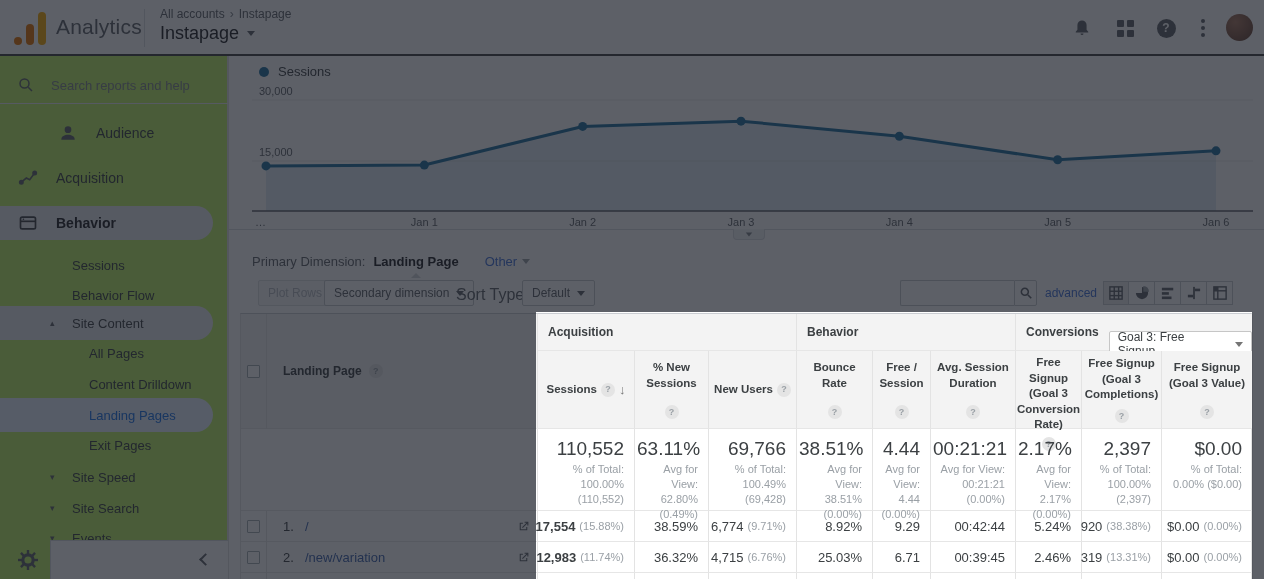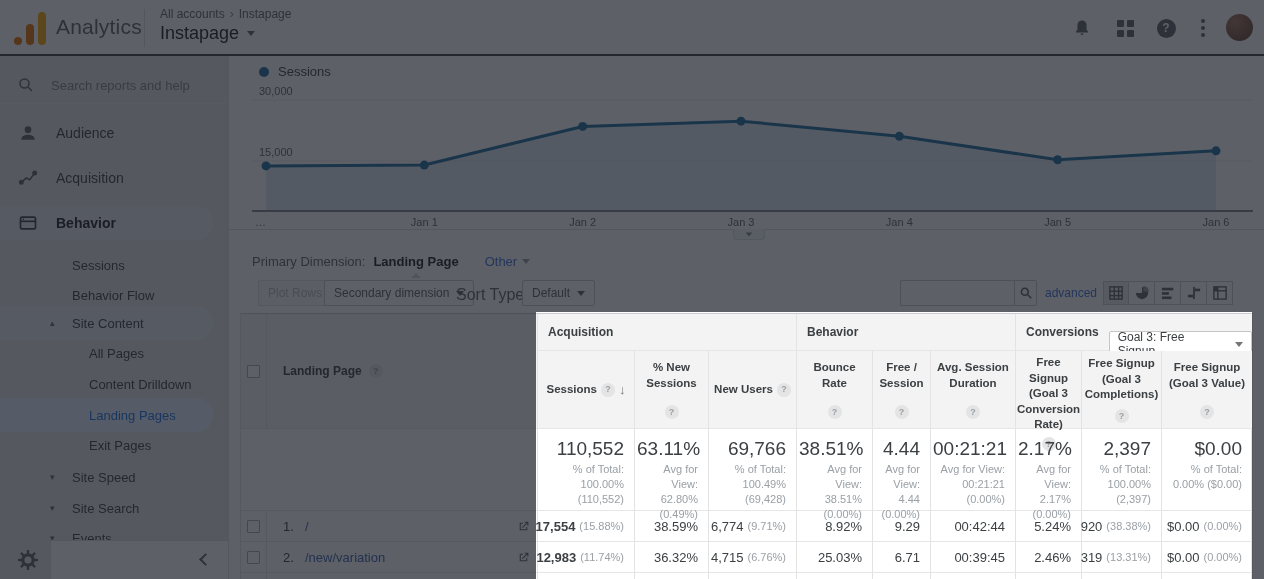--- a/index.html
+++ b/index.html
@@ -20,21 +20,21 @@
   .caret-dn { width:0; height:0; border-left:4px solid transparent; border-right:4px solid transparent; border-top:5px solid #5f6368; display:inline-block; }
   .hicon { position:absolute; top:17px; width:22px; height:22px; color:#5f6368; display:flex; align-items:center; justify-content:center; }
   .apps-grid { display:grid; grid-template-columns:7px 7px; grid-template-rows:7px 7px; gap:3px; }
   .apps-grid span { background:#5f6368; border-radius:1px; }
   .help-circle { width:19px; height:19px; border-radius:50%; background:#5f6368; color:#fff; font-size:12px; font-weight:bold; display:flex; align-items:center; justify-content:center; }
   .dots3 { display:flex; flex-direction:column; gap:3px; }
   .dots3 span { width:4px; height:4px; border-radius:50%; background:#5f6368; }
   .avatar { position:absolute; left:1226px; top:14px; width:27px; height:27px; border-radius:50%; background:radial-gradient(circle at 35% 30%, #a9765c, #5e3c2e); }
 
   
-  .sidebar { position:absolute; left:0; top:56px; width:228px; height:523px; background:#e5e5e5; border-right:1px solid #e0e0e0; z-index:4; }
+  .sidebar { position:absolute; left:0; top:56px; width:228px; height:523px; background:#bef264; border-right:1px solid #e0e0e0; z-index:4; }
   .sb-search { position:absolute; left:0; top:14px; width:228px; height:30px; display:flex; align-items:center; }
   .sb-search svg { margin-left:17px; }
   .sb-search input { border:none; outline:none; background:transparent; margin-left:16px; width:160px; font-size:13px; color:#5f6368; font-family:"Liberation Sans",sans-serif; }
   .sb-search input::placeholder { color:#80868b; }
   .sb-div { position:absolute; left:0; top:47px; width:228px; height:1px; background:#e8eaed; }
   .pill { position:absolute; left:0; width:213px; height:34px; border-radius:0 17px 17px 0; }
   .pill.gray { background:#e8eaed; }
   .pill.blue { background:#e8f0fe; }
   .sitem { position:absolute; left:0; width:228px; height:34px; display:flex; align-items:center; font-size:14px; color:#3c4043; cursor:pointer; }
   .sitem .nicon { width:22px; margin-left:17px; margin-right:17px; color:#5f6368; display:flex; justify-content:center; }
@@ -156,21 +156,21 @@
   <div class="sidebar">
     <div class="sb-search">
       <svg width="18" height="18" viewBox="0 0 24 24" fill="none" stroke="#5f6368" stroke-width="2">
           <circle cx="10" cy="10" r="6"></circle>
           <line x1="15" y1="15" x2="20" y2="20"></line>
         </svg>
       <input type="text" placeholder="Search reports and help" style="">
     </div>
     <div class="sb-div"></div>
 
-    <div class="sitem" style="top:60px;">
+    <div class="sitem" style="top:60px;padding-left:40px;">
       <span class="nicon">
         <svg width="20" height="20" viewBox="0 0 24 24" fill="#5f6368">
             <circle cx="12" cy="8" r="4"></circle>
             <path d="M4 19.5c0-3.6 3.8-5.5 8-5.5s8 1.9 8 5.5V20H4z"></path>
           </svg>
       </span>
         <span>Audience</span>
     </div>
     <div class="sitem" style="top:105px;">
       <span class="nicon">

